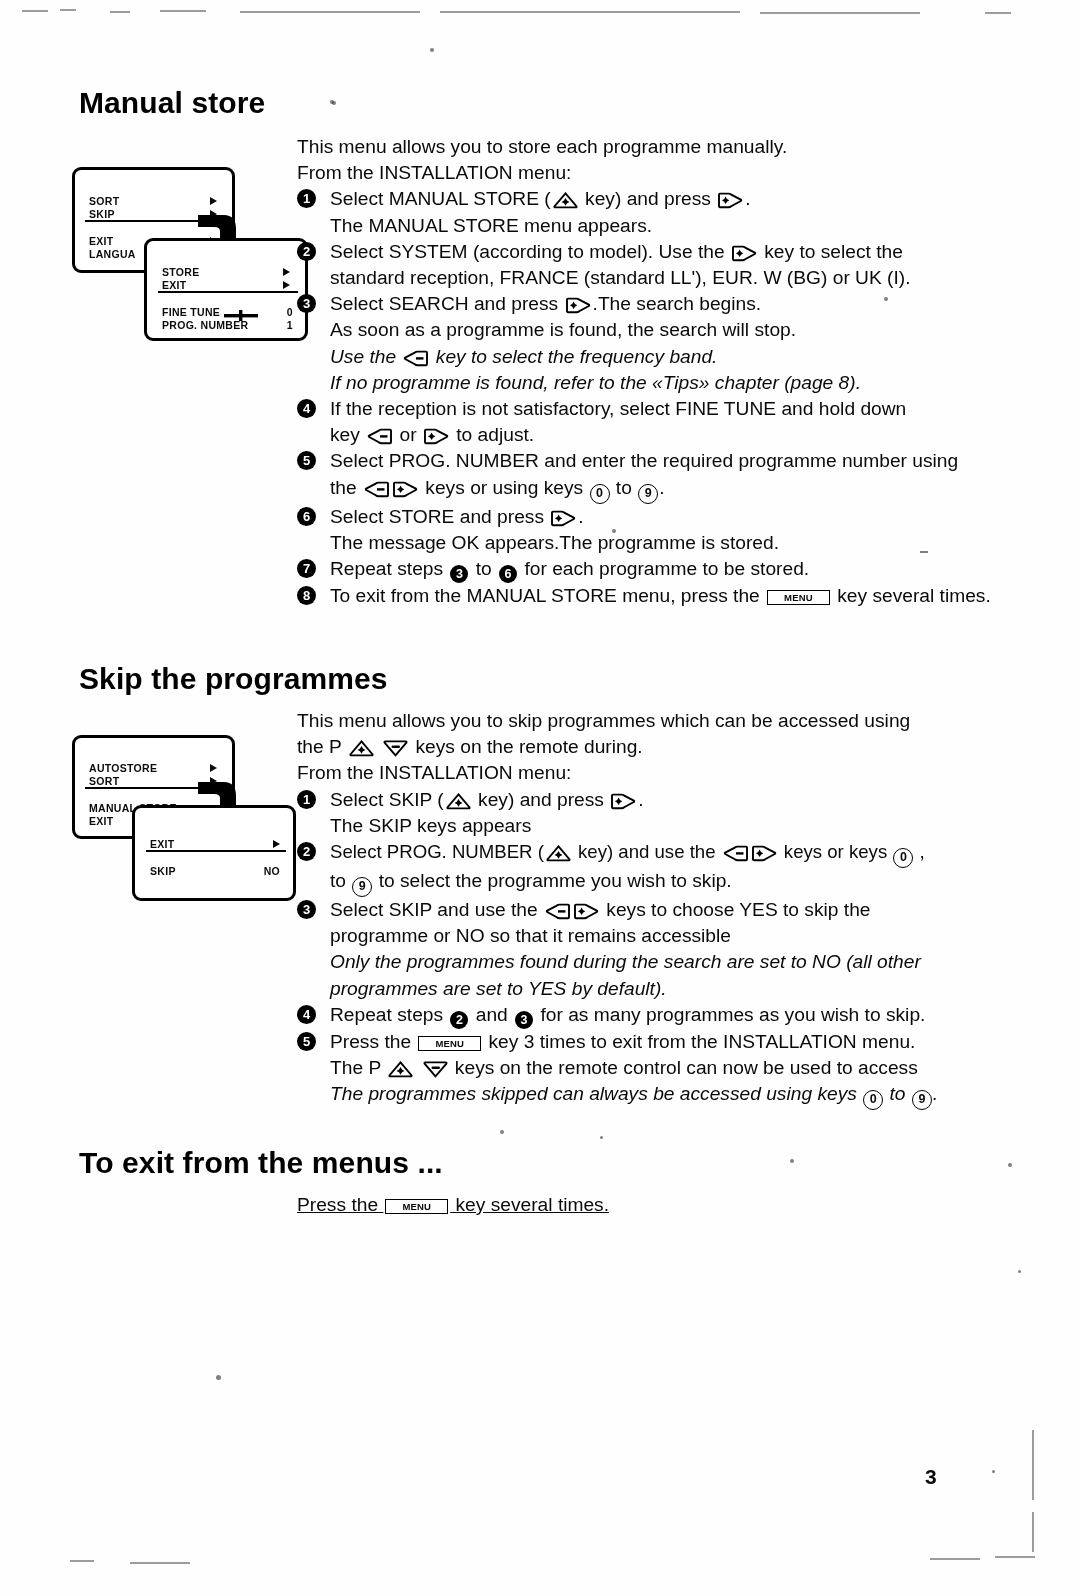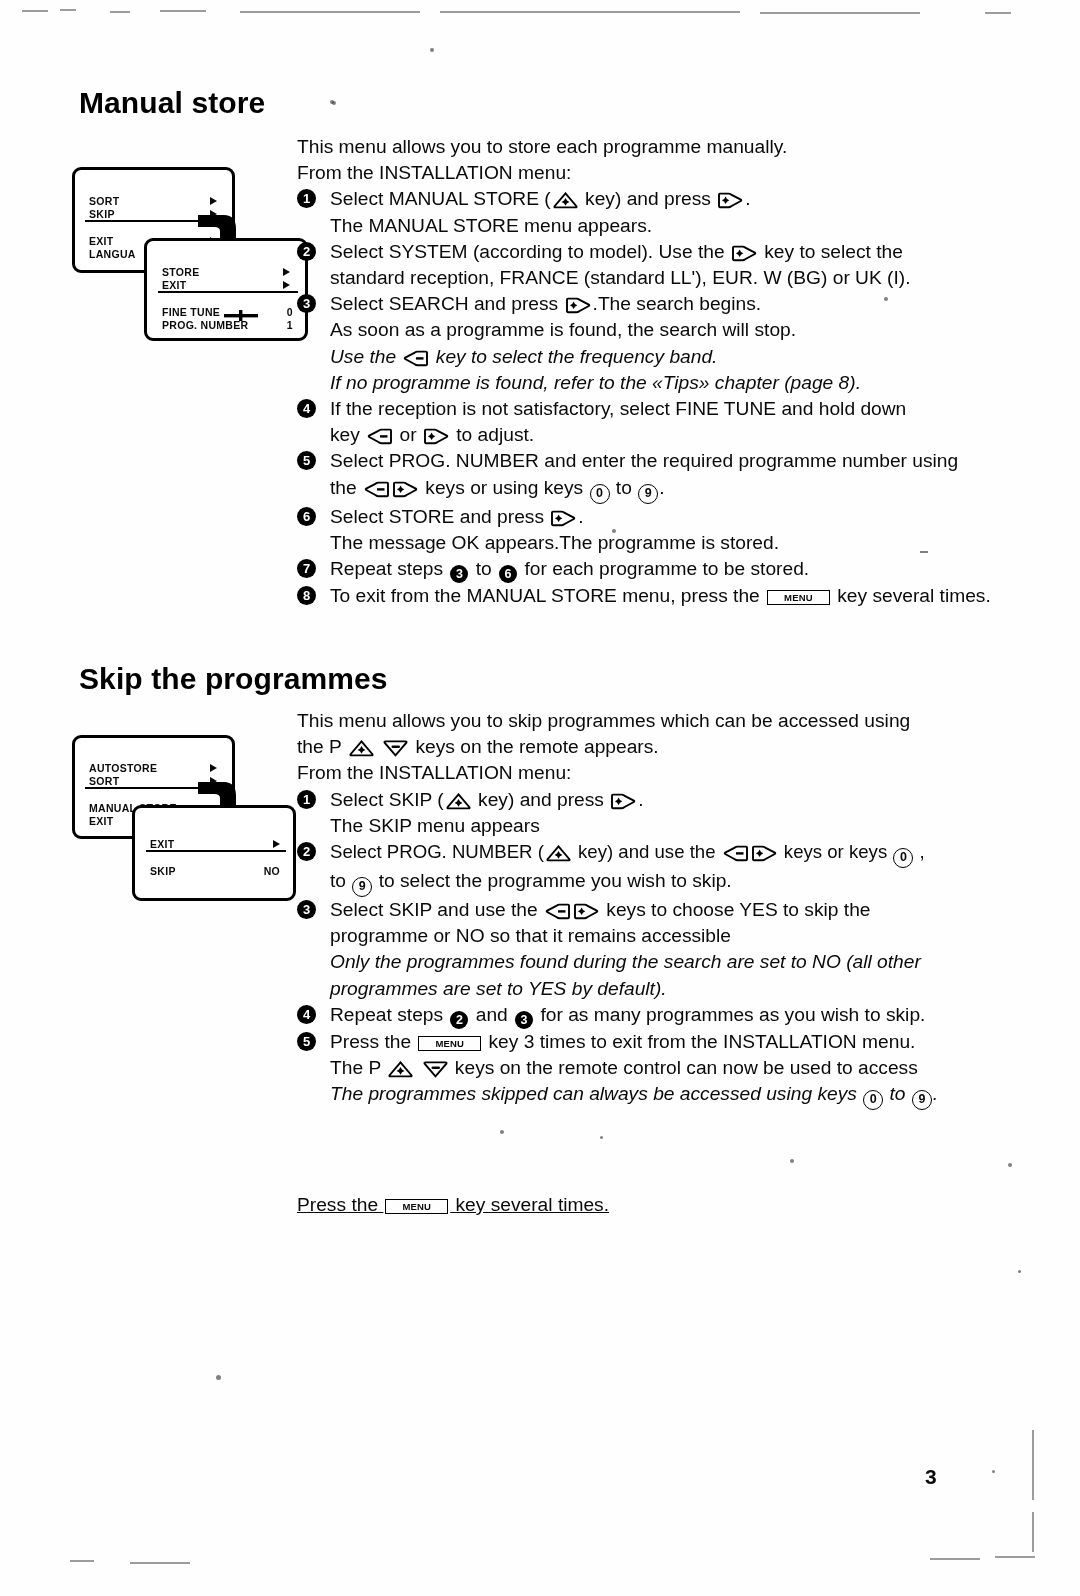--- a/index.html
+++ b/index.html
@@ -327,35 +327,35 @@
 
   <div class="col" style="top:708px;">
     <div class="ln">This menu allows you to skip programmes which can be accessed using</div>
     <div class="ln">
       <span>the P </span><span class="karrow"><svg width="25" height="17" viewBox="0 0 25 17">
             <path d="M12.5 1.4 L23.4 14.2 Q24 15.4 22.6 15.4 H2.4 Q1 15.4 1.6 14.2 Z" fill="none" stroke="#000" stroke-width="1.9"></path>
             <path d="M12.5 6.1 l1.5 2.4 2.5 1.4 -2.5 1.4 -1.5 2.4 -1.5 -2.4 -2.5 -1.4 2.5 -1.4 Z" fill="#000"></path>
           </svg></span> <span class="karrow"><svg width="25" height="17" viewBox="0 0 25 17">
             <path d="M12.5 15.4 L1.6 2.6 Q1 1.4 2.4 1.4 H22.6 Q24 1.4 23.4 2.6 Z" fill="none" stroke="#000" stroke-width="1.9"></path>
             <rect x="8.5" y="5.4" width="8.5" height="2.6" rx="1.3" fill="#000"></rect>
-          </svg></span><span> keys on the remote appears.</span>
+          </svg></span><span> keys on the remote during.</span>
     </div>
     <div class="ln">From the INSTALLATION menu:</div>
 
     <div class="ln step">
       <span class="bullet">1</span>
       <span>Select SKIP (</span><span class="karrow"><svg width="25" height="17" viewBox="0 0 25 17">
             <path d="M12.5 1.4 L23.4 14.2 Q24 15.4 22.6 15.4 H2.4 Q1 15.4 1.6 14.2 Z" fill="none" stroke="#000" stroke-width="1.9"></path>
             <path d="M12.5 6.1 l1.5 2.4 2.5 1.4 -2.5 1.4 -1.5 2.4 -1.5 -2.4 -2.5 -1.4 2.5 -1.4 Z" fill="#000"></path>
           </svg></span><span> key) and press </span><span class="karrow"><svg width="25" height="17" viewBox="0 0 25 17">
             <path d="M2 1.6 H10.5 Q12 1.6 13.2 2.6 L22.8 7.6 Q23.8 8.3 22.8 9 L13.2 14.2 Q12 15.2 10.5 15.2 H2 Q1 15.2 1 14.2 V2.6 Q1 1.6 2 1.6 Z" fill="none" stroke="#000" stroke-width="1.9"></path>
             <path d="M7.6 4.6 l1.4 2.3 2.3 1.4 -2.3 1.4 -1.4 2.3 -1.4 -2.3 -2.3 -1.4 2.3 -1.4 Z" fill="#000"></path>
           </svg></span><span>.</span>
     </div>
-    <div class="ln indent">The SKIP menu appears</div>
+    <div class="ln indent">The SKIP keys appears</div>
 
     <div class="ln step" style="font-size:18.6px;">
       <span class="bullet">2</span>
       <span>Select PROG. NUMBER (</span><span class="karrow"><svg width="25" height="17" viewBox="0 0 25 17">
             <path d="M12.5 1.4 L23.4 14.2 Q24 15.4 22.6 15.4 H2.4 Q1 15.4 1.6 14.2 Z" fill="none" stroke="#000" stroke-width="1.9"></path>
             <path d="M12.5 6.1 l1.5 2.4 2.5 1.4 -2.5 1.4 -1.5 2.4 -1.5 -2.4 -2.5 -1.4 2.5 -1.4 Z" fill="#000"></path>
           </svg></span><span> key) and use the </span><span class="karrow"><svg width="25" height="17" viewBox="0 0 25 17">
             <path d="M23 1.6 H14.5 Q13 1.6 11.8 2.6 L2.2 7.6 Q1.2 8.3 2.2 9 L11.8 14.2 Q13 15.2 14.5 15.2 H23 Q24 15.2 24 14.2 V2.6 Q24 1.6 23 1.6 Z" fill="none" stroke="#000" stroke-width="1.9"></path>
             <rect x="13" y="7.2" width="7.5" height="2.4" fill="#000"></rect>
           </svg></span><span class="karrow"><svg width="25" height="17" viewBox="0 0 25 17">
@@ -397,20 +397,21 @@
           </svg></span> <span class="karrow"><svg width="25" height="17" viewBox="0 0 25 17">
             <path d="M12.5 15.4 L1.6 2.6 Q1 1.4 2.4 1.4 H22.6 Q24 1.4 23.4 2.6 Z" fill="none" stroke="#000" stroke-width="1.9"></path>
             <rect x="8.5" y="5.4" width="8.5" height="2.6" rx="1.3" fill="#000"></rect>
           </svg></span><span> keys on the remote control can now be used to access</span>
     </div>
     <div class="ln indent it">
       <span>The programmes skipped can always be accessed using keys </span><span class="kcirc" style="font-style:normal;">0</span><span> to </span><span class="kcirc" style="font-style:normal;">9</span><span>.</span>
     </div>
   </div>
 
+  <h1 class="sec" style="left:79px;top:1146px;">To exit from the menus ...</h1>
   <div class="col" style="top:1192px;text-decoration:underline;">
     <div class="ln">
       <span>Press the </span><span class="kmenu">MENU</span><span> key several times.</span>
     </div>
   </div>
 
   <div class="pagenum" style="left:925px;top:1465px;">3</div>
 
 </div>
 

